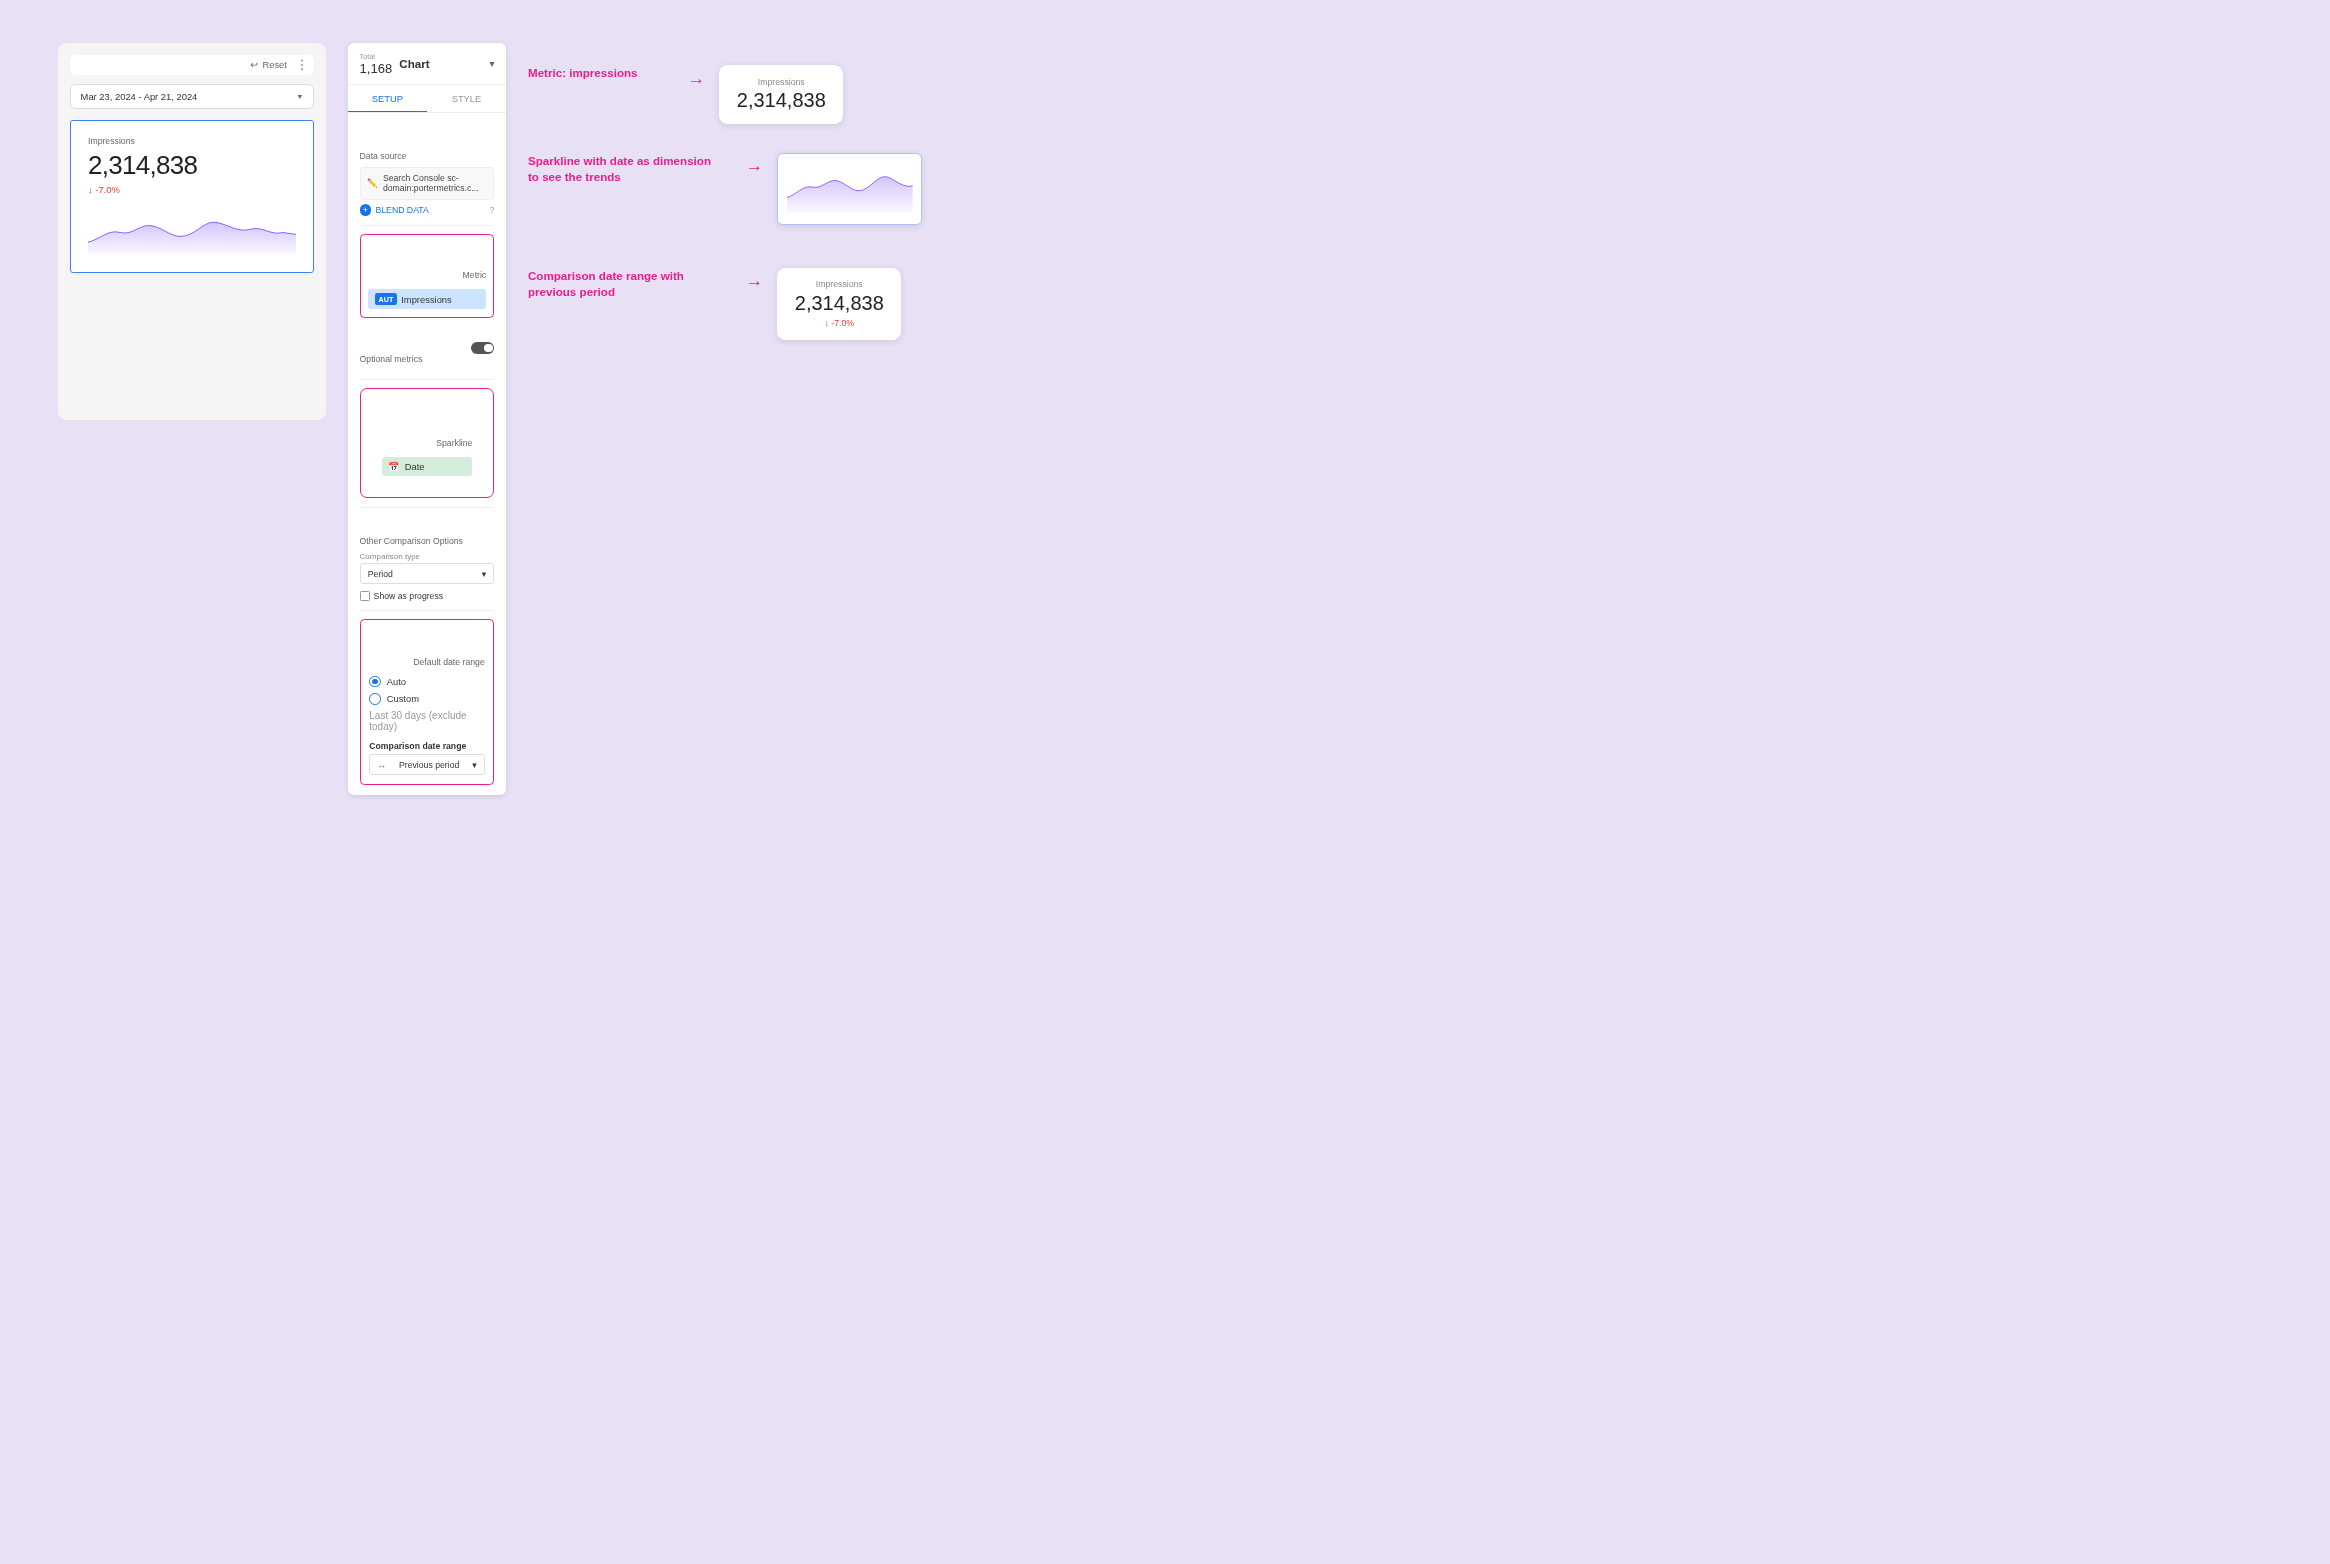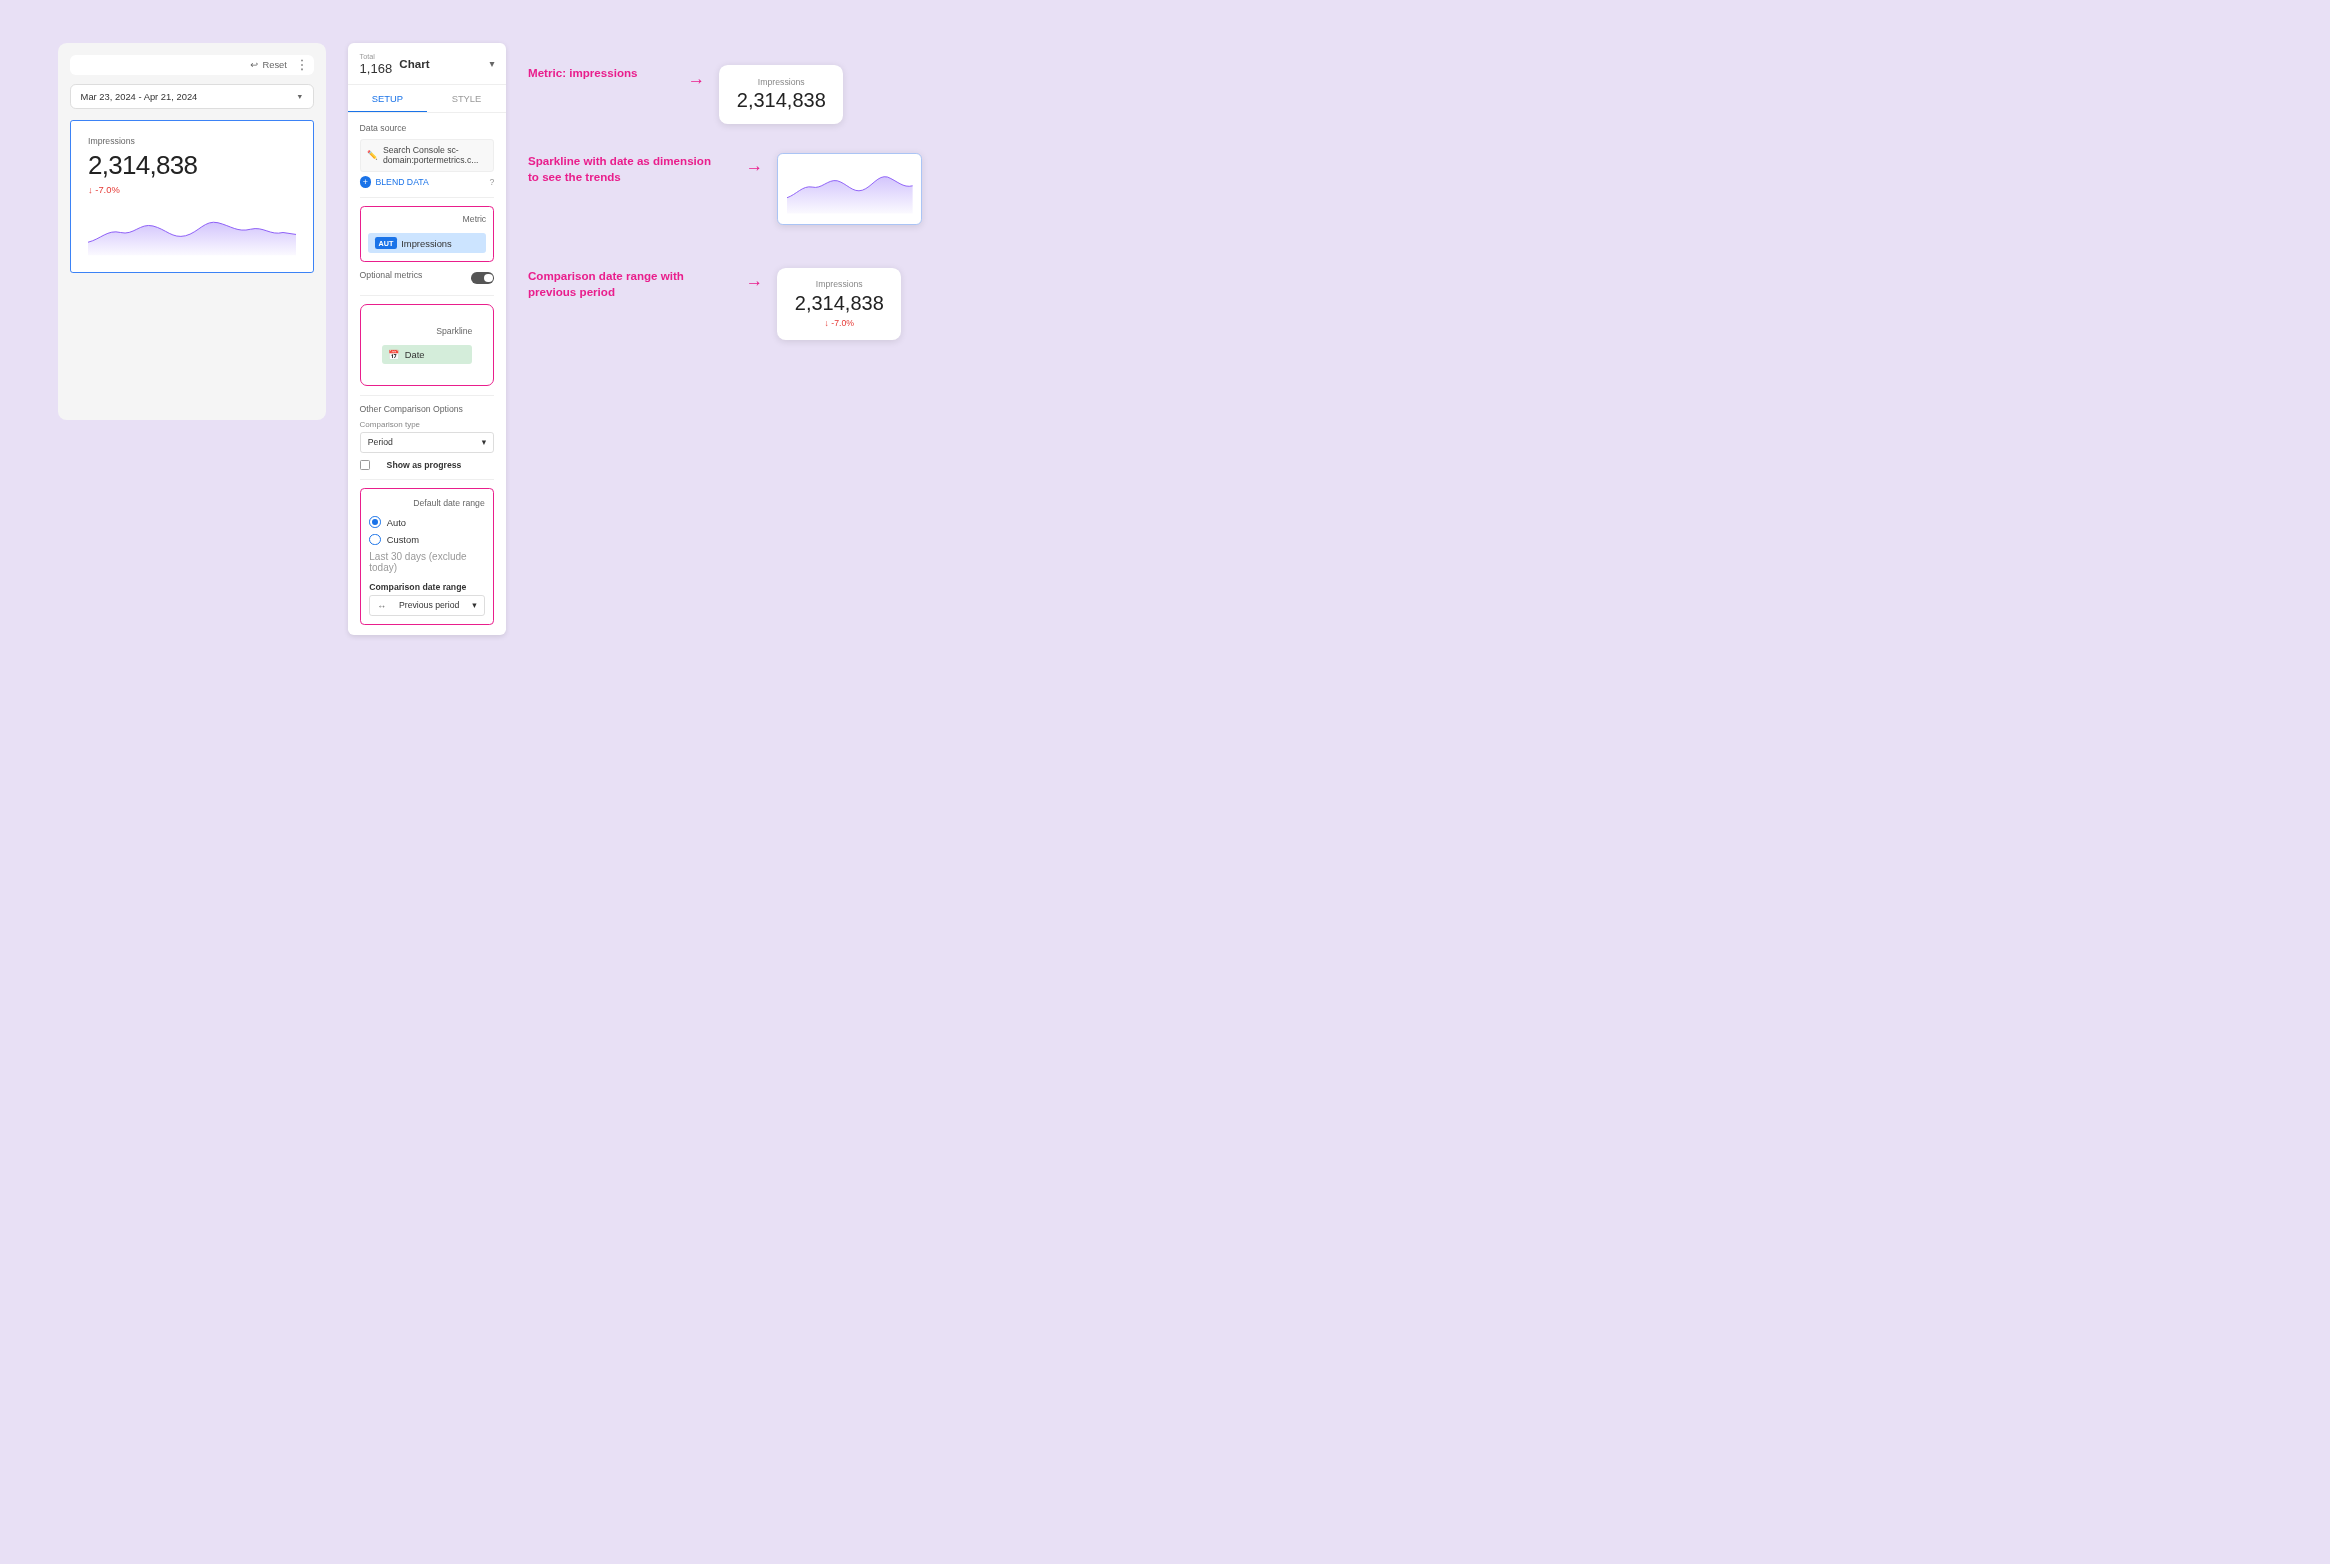--- a/index.html
+++ b/index.html
@@ -184,20 +184,21 @@
 
     .panel-body {
       padding: 10px 11.6px;
     }
 
     .section-label {
       font-size: 8.7px;
       color: #666;
       margin-bottom: 5.8px;
       font-weight: 500;
+      margin-top: 28px;
     }
 
     .data-source-row {
       background: #f8f8f8;
       border: 0.7px solid #eee;
       border-radius: 2.9px;
       padding: 5.8px 7.2px;
       font-size: 8.7px;
       color: #444;
       display: flex;
@@ -343,24 +344,23 @@
       cursor: pointer;
       display: flex;
       align-items: center;
       justify-content: space-between;
       margin-top: 2.9px;
     }
 
     .show-as-progress-row {
       display: flex;
       align-items: center;
-      gap: 17px;
+      gap: 4px;
       margin-top: 7.2px;
       margin-bottom: 7.2px;
-      font-weight: bold;
     }
 
     .checkbox {
       width: 10px;
       height: 10px;
       border: 1.1px solid #999;
       border-radius: 1.4px;
     }
 
     

